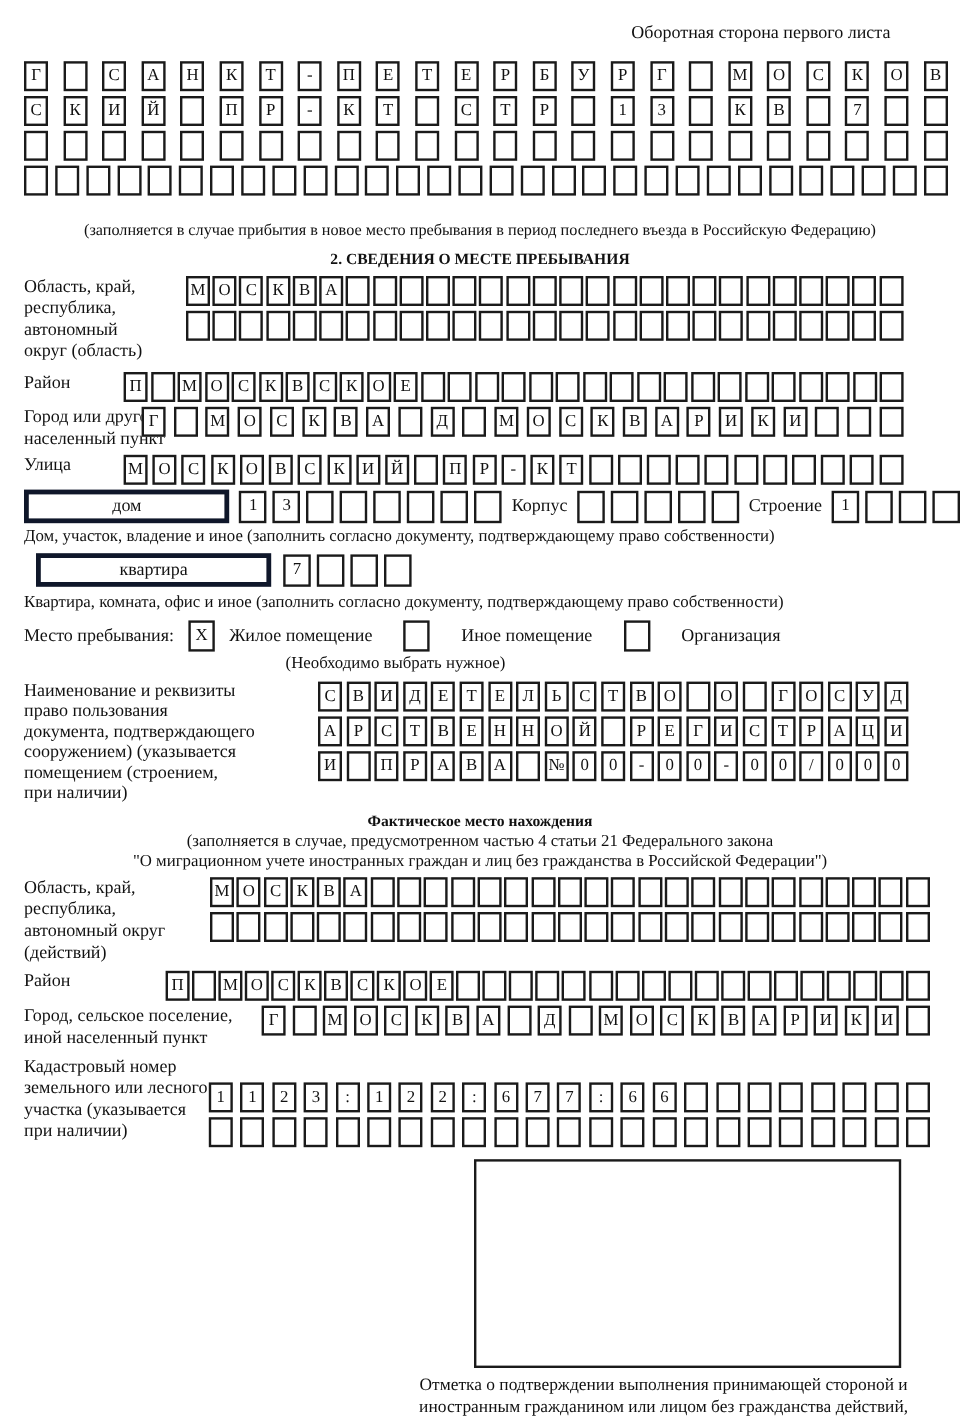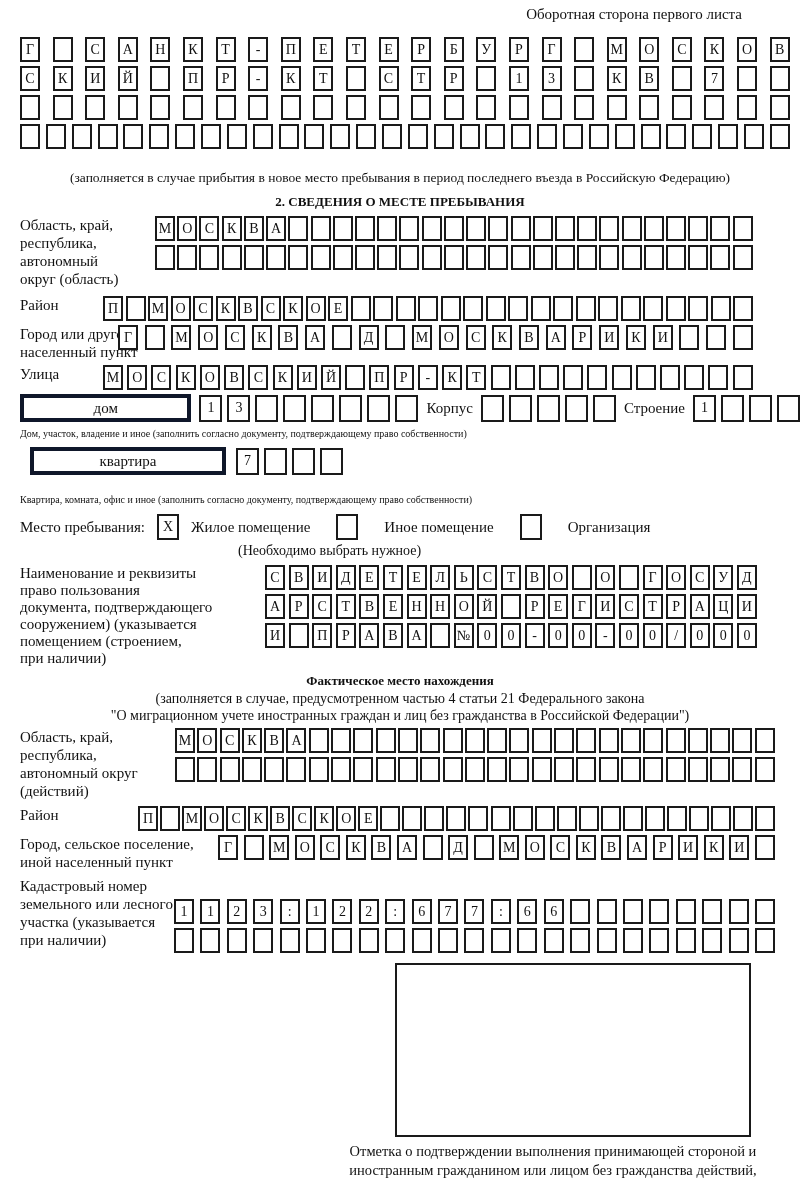--- a/index.html
+++ b/index.html
@@ -1,50 +1,50 @@
 <!DOCTYPE html>
 <html><head>
 <meta charset="utf-8">
 <style>
   html,body{margin:0;padding:0;background:#fff;}
   .page{position:relative;width:800px;height:1180px;background:#fff;overflow:hidden;
         font-family:"Liberation Serif","DejaVu Serif",serif;color:#111;}
-  .hdr-note{padding-top:6px;padding-right:58px;text-align:right;font-size:15px;}
+  .hdr-note{padding-top:20px;padding-right:58px;text-align:right;font-size:15px;}
   .row{display:flex;}
   .lbl{font-size:15px;line-height:18px;}
   .lbl-line{white-space:nowrap;}
   .rows-col{flex:1;display:flex;flex-direction:column;gap:4px;}
   .boxrow{display:flex;justify-content:space-between;}
   .minirow{display:flex;gap:5px;}
   .cbox{flex:0 0 auto;box-sizing:border-box;width:20px;height:25px;border:2px solid #1a1a1a;
         display:inline-flex;align-items:center;justify-content:center;
         font-size:14px;line-height:1;background:#fff;}
   .big .cbox{width:23px;height:27px;}
   .chk{width:22px;height:26px;}
   .widebox{box-sizing:border-box;border:4px solid #0f172a;height:28px;display:flex;
            align-items:center;justify-content:center;font-size:15px;}
   .caption{text-align:center;font-size:13.5px;line-height:17px;}
   .sec-title{text-align:center;font-weight:bold;font-size:13px;line-height:19px;}
-  .note-left{font-size:10px;line-height:17px;}
+  .note-left{font-size:14px;line-height:17px;}
   
   .top-sec{margin:14px 10px 0 20px;}
   .top-sec .lbl{width:155px;padding-top:3px;}
   .row4{margin:4px 10px 0 20px;}
   .cap1{margin-top:20px;}
   .title2{margin-top:6px;}
   .s2row{margin:4px 47px 0 20px;}
   .s2row.first{margin-top:5px;}
   .s2row.mt{margin-top:8px;}
   .w135{width:135px;} .w83{width:83px;} .w98{width:98px;}
   .dom-row{margin:4px 0 0 20px;display:flex;align-items:center;}
   .dom-wb{width:175px;margin-right:8px;}
   .kv-wb{width:196px;margin-right:10px;}
   .inl-lbl{font-size:15px;margin:0 8px;white-space:nowrap;}
   .note1{margin:3px 0 0 20px;}
-  .kv-row{margin:5px 0 16px 30px;display:flex;align-items:center;}
+  .kv-row{margin:5px 0 5px 30px;display:flex;align-items:center;}
   .mesto-row{margin:6px 0 0 20px;display:flex;align-items:center;font-size:15px;}
   .mesto-row .gap{width:12px;} .mesto-row .gap2{width:26px;}
   .mesto-note{margin:2px 0 0 238px;font-size:14px;line-height:17px;}
   .doc-row{margin:6px 43px 0 20px;}
   .doc-row .lbl{width:245px;line-height:17px;}
   .fact-title{margin-top:4px;}
   .fact-note{text-align:center;font-size:14px;line-height:17px;}
   .f-row{margin:4px 25px 0 20px;}
   .f-row.mt{margin-top:6px;}
   .w155{width:155px;} .w118{width:118px;} .w198{width:198px;} .w154{width:154px;}

